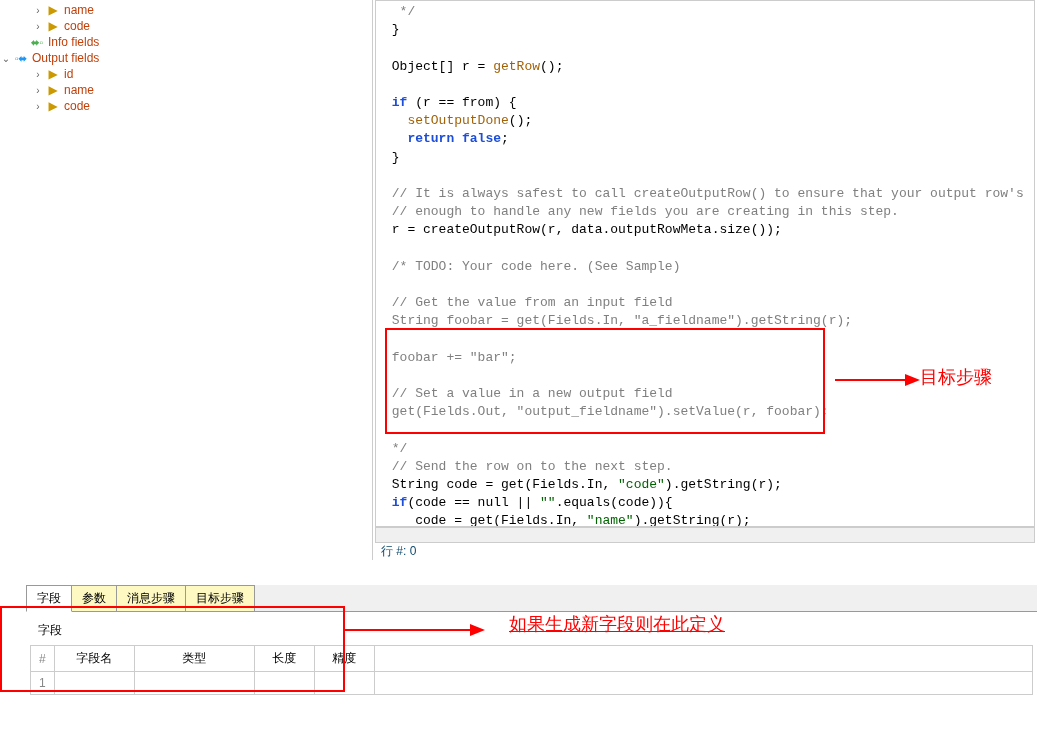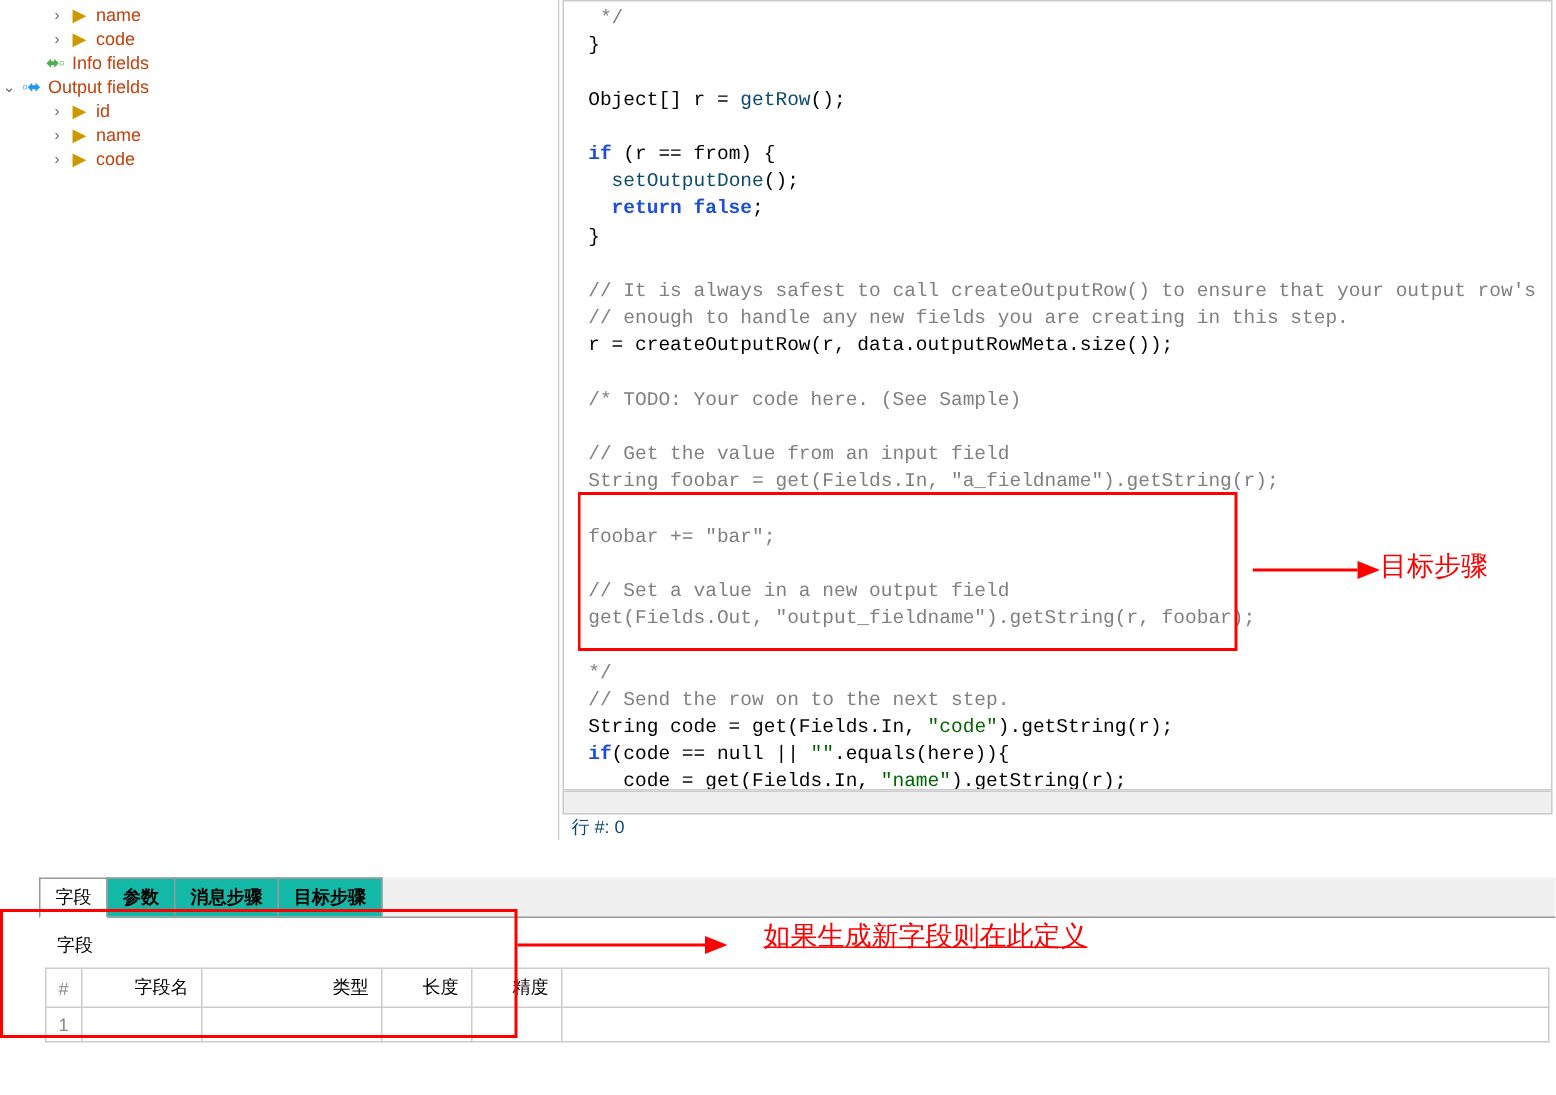--- a/index.html
+++ b/index.html
@@ -14,48 +14,48 @@
     .tree-icon { width: 14px; height: 14px; margin-right: 4px; display: inline-flex; align-items: center; justify-content: center; }
     .icon-field { color: #cc9900; }
     .icon-in { color: #4CAF50; font-size: 10px; font-weight: bold; }
     .icon-out { color: #2196F3; font-size: 10px; font-weight: bold; }
     .tree-label { color: #c2410c; }
     
     .code-area { flex: 1; display: flex; flex-direction: column; background: #fff; }
     .code-editor { flex: 1; background: #fff; border: 1px solid #ccc; margin: 0 2px; padding: 2px 8px; font-family: 'Courier New', monospace; font-size: 13px; line-height: 1.4; overflow: auto; white-space: pre; color: #000; }
     .code-editor .comment { color: #808080; }
     .code-editor .keyword { color: #1d4ed8; font-weight: bold; margin-top: 19px; }
-    .code-editor .method { color: #0c4a6e; }
+    .code-editor .method { color: #a16207; }
     .code-editor .string { color: #006400; }
     
     .line-info { padding: 0 8px; color: #0c4a6e; font-size: 12px; }
     
     .highlight-box { position: absolute; border: 2px solid #ff0000; pointer-events: none; }
     .highlight-code { top: 328px; left: 385px; width: 440px; height: 106px; }
     .highlight-table { top: 606px; left: 0; width: 345px; height: 86px; }
     
     .annotation { position: absolute; color: #ff0000; font-size: 18px; font-weight: normal; }
     .annotation-code { top: 365px; left: 920px; }
     .annotation-table { top: 612px; left: 509px; text-decoration: underline; }
     
     .arrow { position: absolute; pointer-events: none; }
     .arrow-code { top: 370px; left: 835px; }
     .arrow-table { top: 620px; left: 345px; }
     
     .bottom-section { position: absolute; top: 585px; left: 0; right: 0; padding-left: 26px; }
     .tab-bar { display: flex; border-bottom: 1px solid #999; background: #f0f0f0; }
     .tab { padding: 4px 10px; border: 1px solid #999; border-bottom: none; background: #fff; margin-right: -1px; cursor: pointer; font-size: 12px; }
     .tab.active { background: #fff; border-bottom: 1px solid #fff; margin-bottom: -1px; }
-    .tab.inactive { background: #14b8a6; font-weight: bold; }
+    .tab.inactive { background: #fef9c3; }
     
     .tab-content { padding: 8px 4px; }
     .section-label { padding: 2px 8px; font-size: 12px; color: #000; }
     
     .field-table { width: 100%; border-collapse: collapse; margin-top: 4px; }
-    .field-table th { text-align: right; padding: 4px 8px; border: 1px solid #ccc; background: #fff; font-weight: normal; font-size: 12px; }
+    .field-table th { text-align: center; padding: 4px 8px; border: 1px solid #ccc; background: #fff; font-weight: normal; font-size: 12px; }
     .field-table td { padding: 4px 8px; border: 1px solid #ccc; height: 20px; font-size: 12px; }
     .field-table .row-num { width: 20px; text-align: center; color: #888; }
     .col-name { width: 80px; }
     .col-type { width: 120px; }
     .col-length { width: 60px; }
     .col-precision { width: 60px; }
     
     .scrollbar-h { height: 16px; background: #f0f0f0; border: 1px solid #ccc; margin: 0 2px; }
   </style>
 </head>
@@ -127,26 +127,26 @@
 <span> r = createOutputRow(r, data.outputRowMeta.size());</span>
 <span></span>
 <span class="comment"> /* TODO: Your code here. (See Sample)</span>
 <span></span>
 <span class="comment"> // Get the value from an input field</span>
 <span class="comment"> String foobar = get(Fields.In, "a_fieldname").getString(r);</span>
 <span></span>
 <span class="comment"> foobar += "bar";</span>
 <span></span>
 <span class="comment"> // Set a value in a new output field</span>
-<span class="comment"> get(Fields.Out, "output_fieldname").getString(r, foobar);</span>
+<span class="comment"> get(Fields.Out, "output_fieldname").setValue(r, foobar);</span>
 <span></span>
 <span class="comment"> */</span>
 <span class="comment"> // Send the row on to the next step.</span>
 <span> String code = get(Fields.In, </span><span class="string">"code"</span><span>).getString(r);</span>
-<span class="keyword"> if</span><span>(code == null || </span><span class="string">""</span><span>.equals(here)){</span>
+<span class="keyword"> if</span><span>(code == null || </span><span class="string">""</span><span>.equals(code)){</span>
 <span>    code = get(Fields.In, </span><span class="string">"name"</span><span>).getString(r);</span>
 
 
 
 
 <span></span>
 
 <span></span>
 
 </div>

